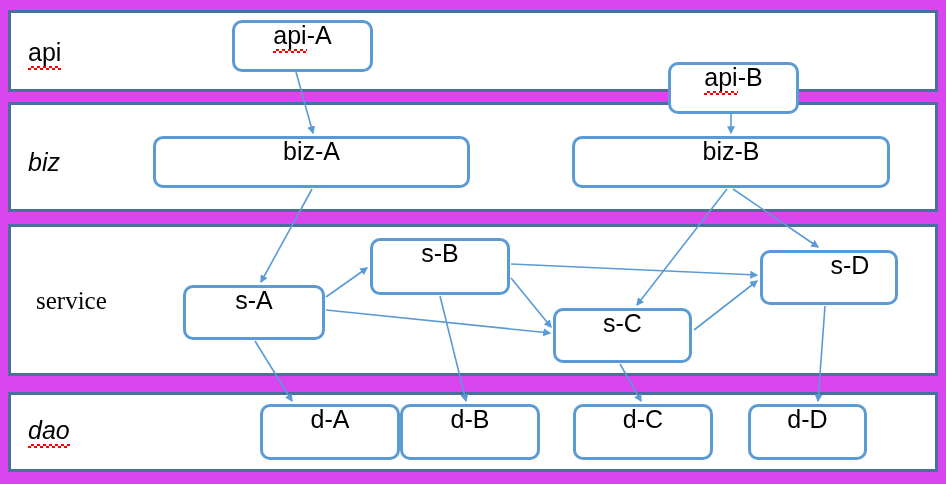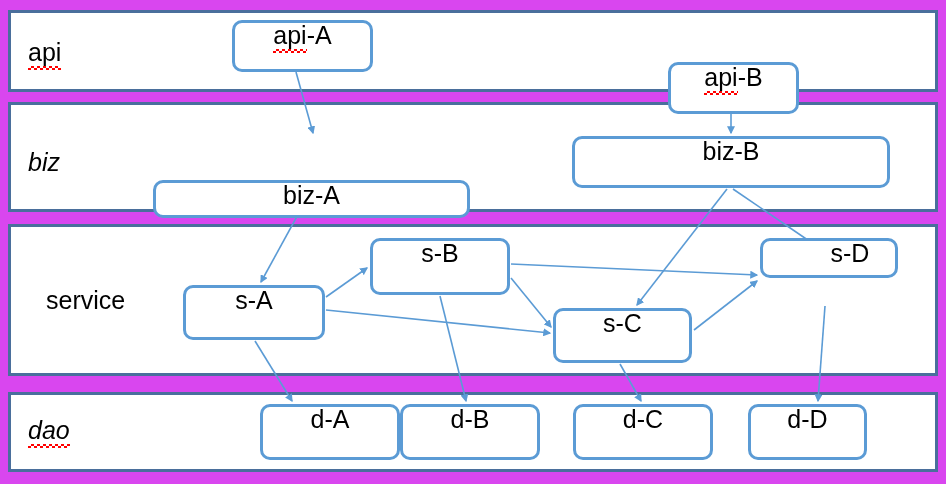--- a/index.html
+++ b/index.html
@@ -82,21 +82,21 @@
 <body>
 
 <div id="canvas">
 
   <div id="layers-root">
       <div class="layer" style="left: 8px; top: 10px; width: 930px; height: 82px;"></div>
       <div class="layer-label" style="left: 28px; top: 40px;"><span class="misspelled">api</span></div>
       <div class="layer" style="left: 8px; top: 102px; width: 930px; height: 110px;"></div>
       <div class="layer-label" style="left: 28px; top: 150px; font-style: italic;"><span>biz</span></div>
       <div class="layer" style="left: 8px; top: 224px; width: 930px; height: 152px;"></div>
-      <div class="layer-label" style="left: 46px; top: 288px;"><span>service</span></div>
+      <div class="layer-label" style="left: 36px; top: 288px; font-family: Liberation Serif, serif;"><span>service</span></div>
       <div class="layer" style="left: 8px; top: 392px; width: 930px; height: 80px;"></div>
       <div class="layer-label" style="left: 28px; top: 418px; font-style: italic;"><span class="misspelled">dao</span></div>
     </div>
 
   <svg id="edges" viewBox="0 0 946 484" xmlns="http://www.w3.org/2000/svg">
     <defs>
       <marker id="arrowhead" markerWidth="5" markerHeight="5" refX="4.2" refY="2.5" orient="auto" markerUnits="strokeWidth">
         <path d="M0,0 L5,2.5 L0,5 z" fill="#5b9bd5"></path>
       </marker>
     </defs>
@@ -118,36 +118,36 @@
       </g>
   </svg>
 
   <div id="nodes-root">
       <div class="node" style="left: 232px; top: 20px; width: 141px; height: 52px;">
         <span class="node-label"><span class="misspelled">api</span><span>-A</span></span>
       </div>
       <div class="node" style="left: 668px; top: 20px; width: 131px; height: 52px; margin-top: 42px;">
         <span class="node-label"><span class="misspelled">api</span><span>-B</span></span>
       </div>
-      <div class="node" style="left: 153px; top: 136px; width: 317px; height: 38px; margin-top: 44px;">
+      <div class="node" style="left: 153px; top: 136px; width: 317px; height: 52px;">
         <span class="node-label">biz-A</span>
       </div>
       <div class="node" style="left: 572px; top: 136px; width: 318px; height: 52px;">
         <span class="node-label">biz-B</span>
       </div>
       <div class="node" style="left: 183px; top: 285px; width: 142px; height: 55px;">
         <span class="node-label">s-A</span>
       </div>
       <div class="node" style="left: 370px; top: 238px; width: 140px; height: 57px;">
         <span class="node-label">s-B</span>
       </div>
       <div class="node" style="left: 553px; top: 308px; width: 139px; height: 55px;">
         <span class="node-label">s-C</span>
       </div>
-      <div class="node" style="left: 760px; top: 238px; width: 138px; height: 40px; padding-left: 42px;">
+      <div class="node" style="left: 760px; top: 250px; width: 138px; height: 55px; padding-left: 42px;">
         <span class="node-label">s-D</span>
       </div>
       <div class="node" style="left: 226px; top: 404px; width: 140px; height: 56px; margin-left: 34px;">
         <span class="node-label">d-A</span>
       </div>
       <div class="node" style="left: 400px; top: 404px; width: 140px; height: 56px;">
         <span class="node-label">d-B</span>
       </div>
       <div class="node" style="left: 573px; top: 404px; width: 140px; height: 56px;">
         <span class="node-label">d-C</span>

